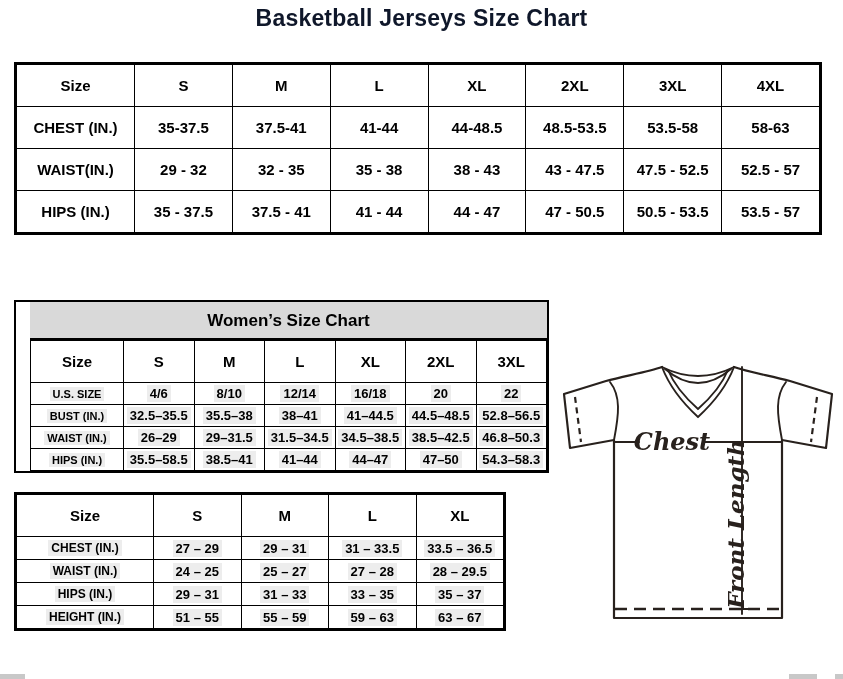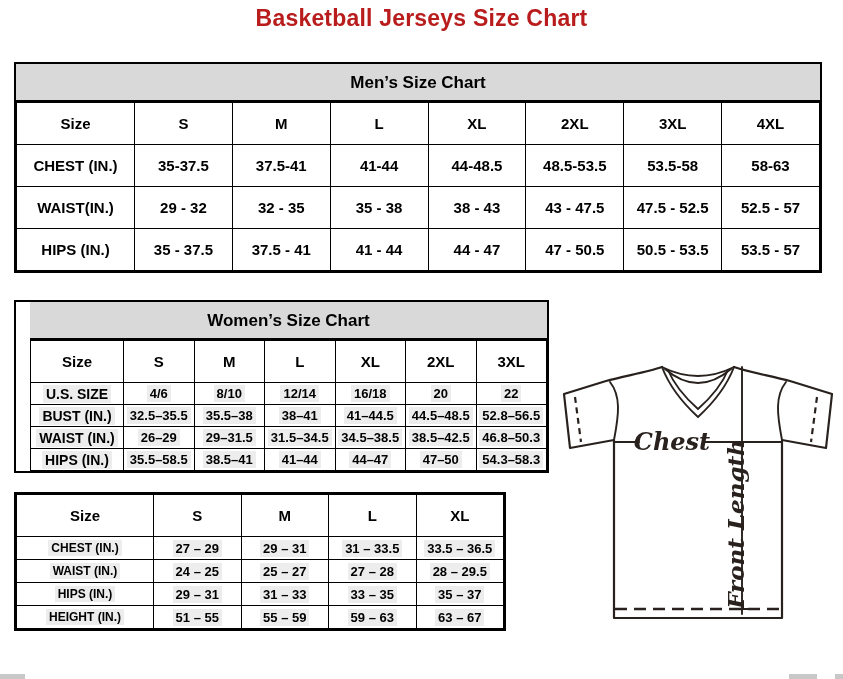--- a/index.html
+++ b/index.html
@@ -1,21 +1,21 @@
 <!DOCTYPE html>
 <html><head>
 <meta charset="utf-8">
 <style>
   * { margin:0; padding:0; box-sizing:border-box; }
   html,body { width:843px; height:679px; background:#ffffff; overflow:hidden;
               font-family:"Liberation Sans", sans-serif; }
   #page { position:relative; width:843px; height:679px; background:#fff; }
 
   .page-title { position:absolute; left:0; top:5px; width:843px; text-align:center;
-                font-size:23px; font-weight:bold; color:#b91c1c; letter-spacing:0.2px; }
+                font-size:23px; font-weight:bold; color:#0f172a; letter-spacing:0.2px; }
 
   .chart { position:absolute; border:2px solid #000; background:#fff; }
   #men-chart   { left:14px; top:62px;  width:808px; }
   #women-chart { left:14px; top:300px; width:535px;padding-left:14px; }
   #youth-chart { left:14px; top:492px; width:492px; }
 
   .chart-band { background:#d9d9d9; border-bottom:2px solid #000; text-align:center;
                 font-weight:bold; font-size:17px; height:38px; line-height:38px; color:#000; }
 
   .chart table { width:100%; border-collapse:collapse; table-layout:fixed; }
@@ -24,21 +24,21 @@
 
   #men-chart tr   { height:42px; }
   #men-chart th   { font-size:15px; }
   #men-chart td   { font-size:15px; }
   #men-chart col.c0 { width:118px; }
 
   #women-chart tr { height:22px; }
   #women-chart tr:first-child { height:42px; }
   #women-chart th { font-size:15px; }
   #women-chart td { font-size:13px; }
-  #women-chart td.lbl { font-size:14px; }
+  #women-chart td.lbl { font-size:11px; }
   #women-chart col.c0 { width:93px; }
 
   #youth-chart tr { height:23px; }
   #youth-chart tr:first-child { height:42px; }
   #youth-chart th { font-size:15px; }
   #youth-chart td { font-size:13px; }
   #youth-chart td.lbl { font-size:12px; }
   #youth-chart col.c0 { width:137px; }
 
   .hl { background:#ededed; padding:1px 3px; }
@@ -58,21 +58,20 @@
   #frag-right { left:835px; width:8px; }
 </style>
 </head>
 <body>
 
 <div id="page">
 
   <div class="page-title">Basketball Jerseys Size Chart</div>
 
   <div class="chart" id="men-chart">
-    <div class="chart-band">Men’s Size Chart</div>
     <div>
         <table>
           <colgroup>
             <col class="c0">
             <col class="c">
             <col class="c">
             <col class="c">
             <col class="c">
             <col class="c">
             <col class="c">

